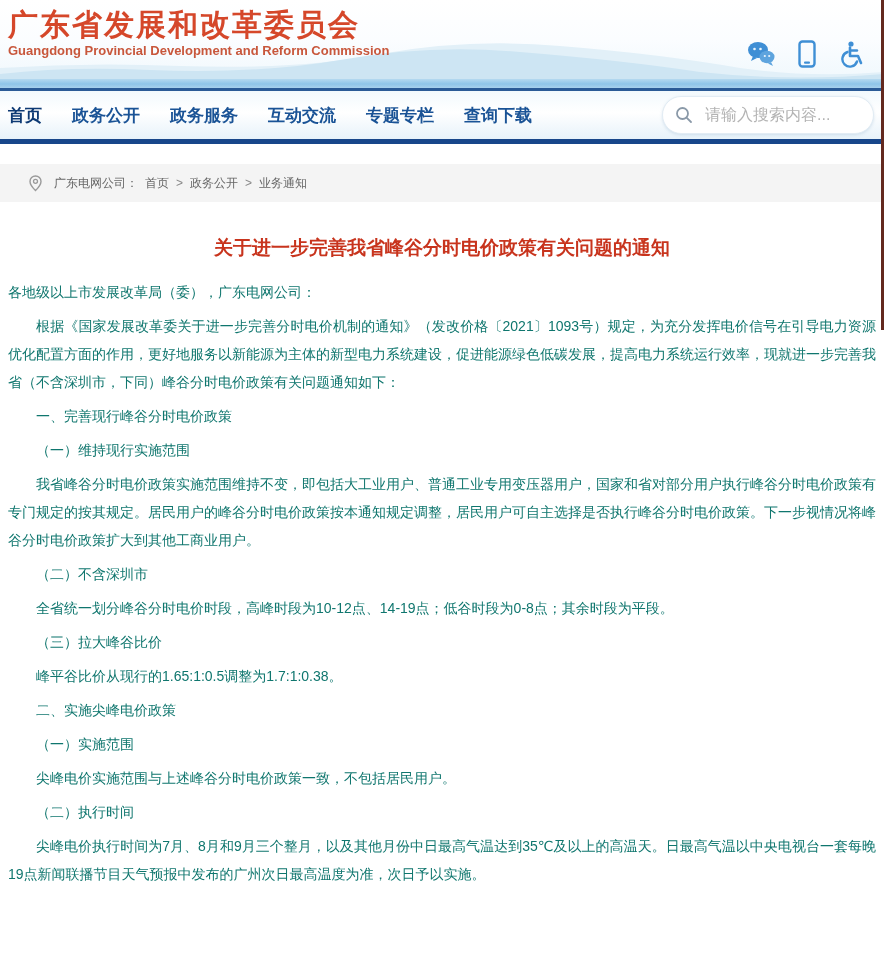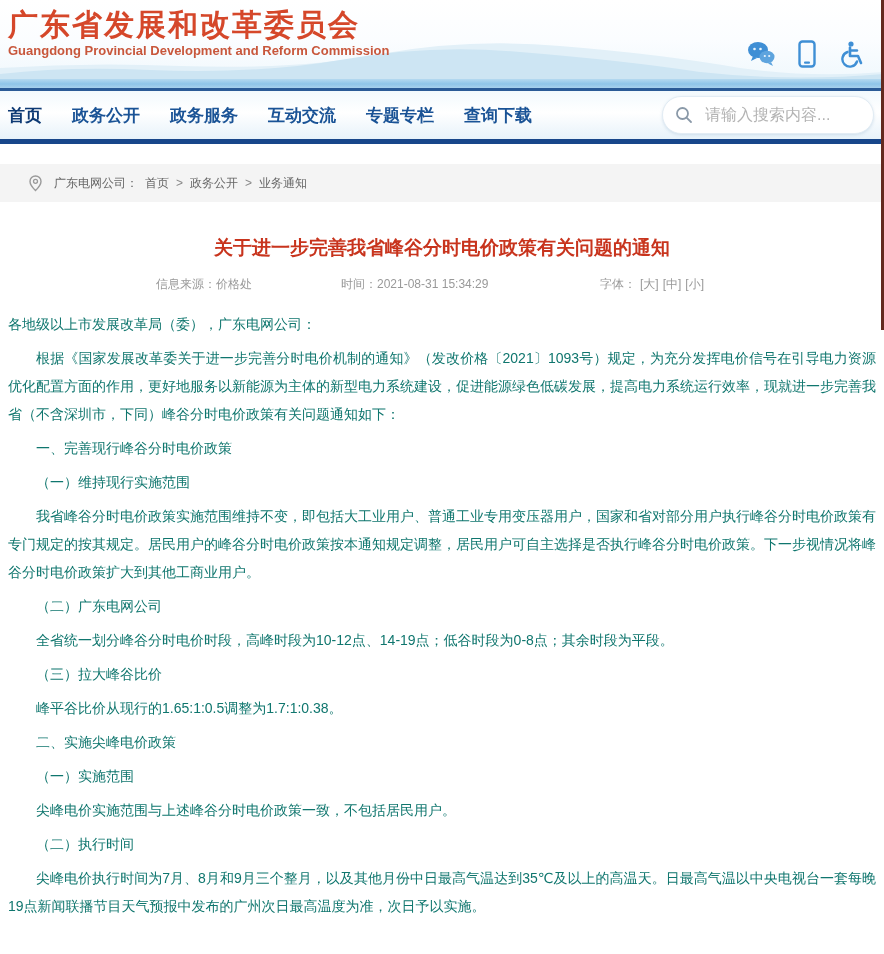--- a/index.html
+++ b/index.html
@@ -130,43 +130,29 @@
     <a>首页</a>
     <span class="sep">&gt;</span>
     <a>政务公开</a>
     <span class="sep">&gt;</span>
     <a>业务通知</a>
   </div>
 
   <div class="article">
     <div class="art-title">关于进一步完善我省峰谷分时电价政策有关问题的通知</div>
 
-    <div class="meta">
-      <span class="m-src">
-        <span>信息来源：</span><span>价格处</span>
-      </span>
-      <span class="m-time">
-        <span>时间：</span><span>2021-08-31 15:34:29</span>
-      </span>
-      <span class="m-font">
-        <span>字体：</span>
-        <a>[大]</a>
-        <a>[中]</a>
-        <a>[小]</a>
-      </span>
-    </div>
 
 
     <div class="body-text">
       <p>各地级以上市发展改革局（委），广东电网公司：</p>
       <p class="ind">根据《国家发展改革委关于进一步完善分时电价机制的通知》（发改价格〔2021〕1093号）规定，为充分发挥电价信号在引导电力资源优化配置方面的作用，更好地服务以新能源为主体的新型电力系统建设，促进能源绿色低碳发展，提高电力系统运行效率，现就进一步完善我省（不含深圳市，下同）峰谷分时电价政策有关问题通知如下：</p>
       <p class="ind">一、完善现行峰谷分时电价政策</p>
       <p class="ind">（一）维持现行实施范围</p>
       <p class="ind">我省峰谷分时电价政策实施范围维持不变，即包括大工业用户、普通工业专用变压器用户，国家和省对部分用户执行峰谷分时电价政策有专门规定的按其规定。居民用户的峰谷分时电价政策按本通知规定调整，居民用户可自主选择是否执行峰谷分时电价政策。下一步视情况将峰谷分时电价政策扩大到其他工商业用户。</p>
-      <p class="ind">（二）广东电网公司</p>
+      <p class="ind">（二）不含深圳市</p>
       <p class="ind">全省统一划分峰谷分时电价时段，高峰时段为10-12点、14-19点；低谷时段为0-8点；其余时段为平段。</p>
       <p class="ind">（三）拉大峰谷比价</p>
       <p class="ind">峰平谷比价从现行的1.65:1:0.5调整为1.7:1:0.38。</p>
       <p class="ind">二、实施尖峰电价政策</p>
       <p class="ind">（一）实施范围</p>
       <p class="ind">尖峰电价实施范围与上述峰谷分时电价政策一致，不包括居民用户。</p>
       <p class="ind">（二）执行时间</p>
       <p class="ind">尖峰电价执行时间为7月、8月和9月三个整月，以及其他月份中日最高气温达到35℃及以上的高温天。日最高气温以中央电视台一套每晚19点新闻联播节目天气预报中发布的广州次日最高温度为准，次日予以实施。</p>
     </div>
   </div>

